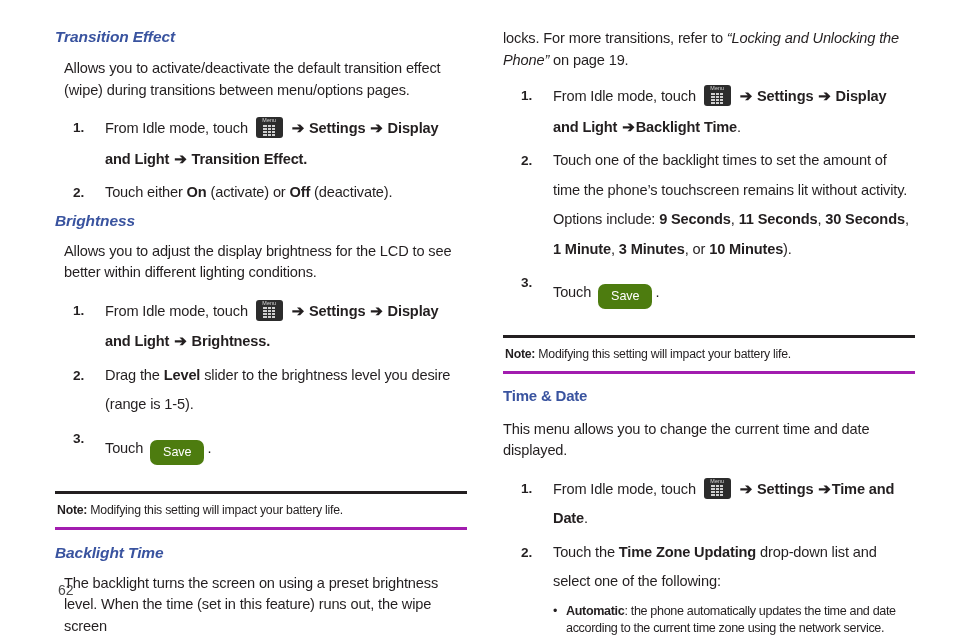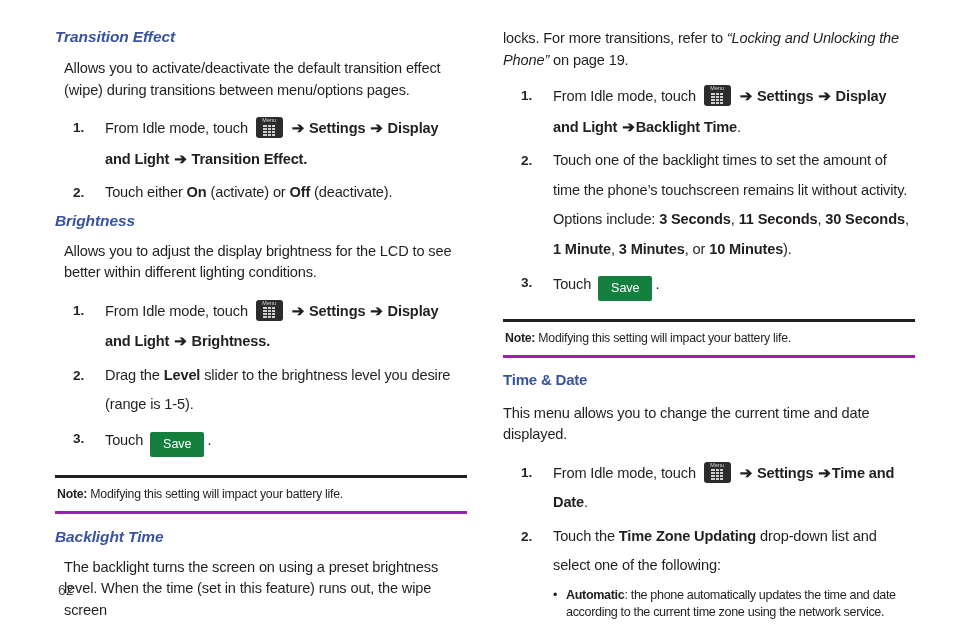--- a/index.html
+++ b/index.html
@@ -152,28 +152,28 @@
   
   .arrow {
     font-weight: bold;
     font-size: 15px;
     padding: 0 1px;
   }
 
   
   .save-btn {
     display: inline-block;
-    background: #15803d;
+    background: #4d7c0f;
     color: #ffffff;
     font-size: 12.6px;
     line-height: 12px;
     padding: 6px 13px 7px 13px;
-    border-radius: 2px;
+    border-radius: 7px;
     vertical-align: -3px;
-    margin: 8px 3px;
+    margin: 16px 3px;
     letter-spacing: -0.1px;
   }
 
   
   .note {
     border-top: 3px solid #231f20;
     border-bottom: 3px solid #a21caf;
     padding: 8px 2px 9px 2px;
     margin: 10px 0 14px 0;
     font-size: 12.3px;
@@ -318,21 +318,21 @@
         <span class="arrow">➔</span>
         <b>Settings</b>
         <span class="arrow">➔</span>
         <b>Display and Light</b>
         <span class="arrow">➔</span><b>Backlight Time</b><span>.</span>
       </li>
 
       <li class="step">
         <span class="num">2.</span>
         <span>Touch one of the backlight times to set the amount of time the phone’s touchscreen remains lit without activity.</span>
-        <span>Options include: </span><b>3 Seconds</b>, <b>11 Seconds</b>, <b>30 Seconds</b>, <b>1 Minute</b>, <b>3 Minutes</b>, <span>or</span> <b>10 Minutes</b><span>).</span>
+        <span>Options include: </span><b>9 Seconds</b>, <b>11 Seconds</b>, <b>30 Seconds</b>, <b>1 Minute</b>, <b>3 Minutes</b>, <span>or</span> <b>10 Minutes</b><span>).</span>
       </li>
 
       <li class="step">
         <span class="num">3.</span>
         <span>Touch </span><span class="save-btn">Save</span><span>.</span>
       </li>
     </ol>
 
     <div class="note">
       <b>Note:</b><span> Modifying this setting will impact your battery life.</span>

